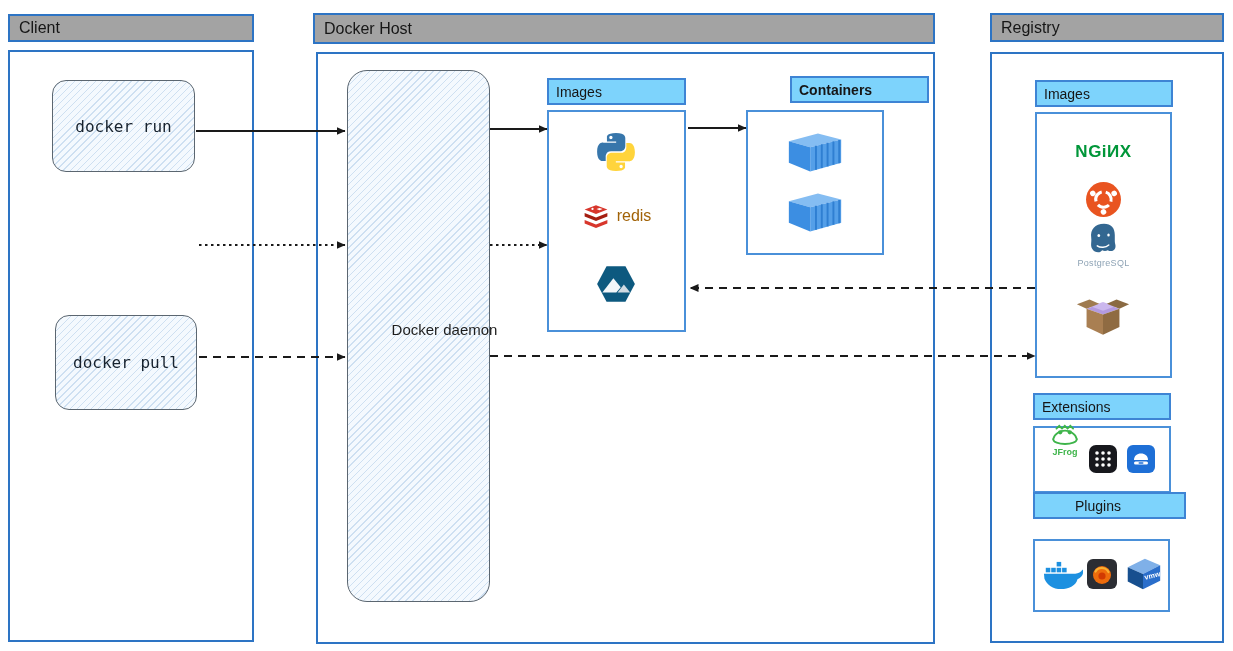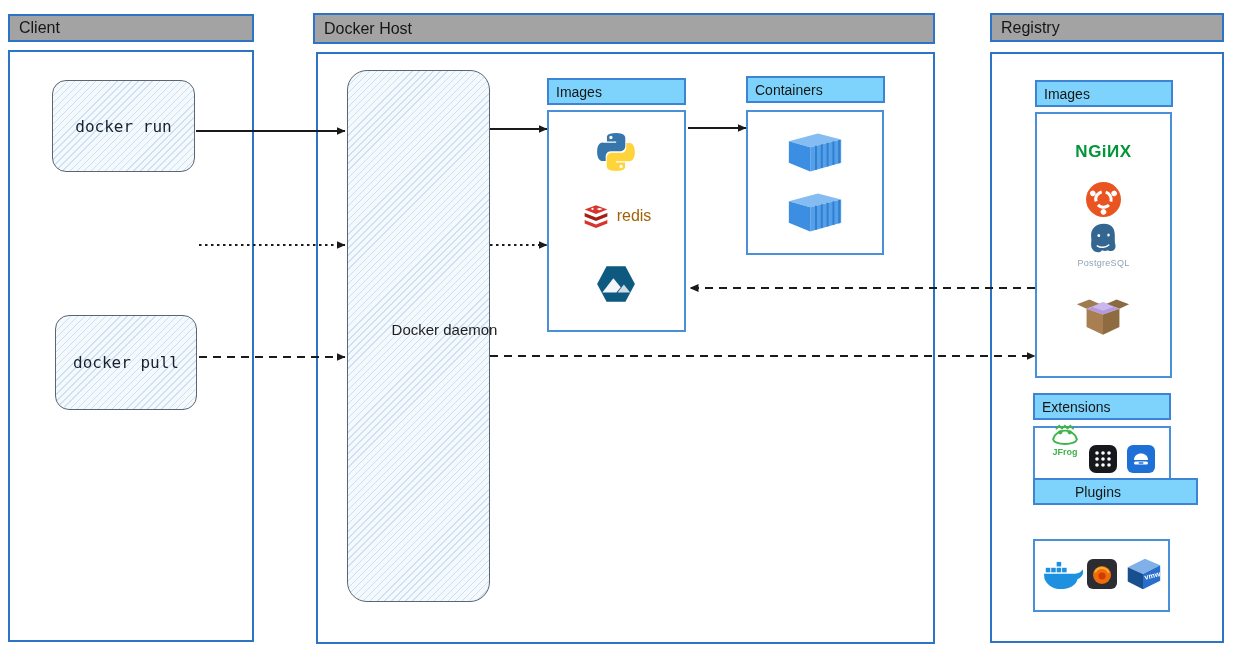--- a/index.html
+++ b/index.html
@@ -89,21 +89,21 @@
     </svg>
     <span class="redis-text">redis</span>
   </div>
 
   <svg class="abs" style="left:595px;top:263px;" width="42" height="42" viewBox="0 0 40 40">
     <polygon points="11,3 29,3 38,20 29,37 11,37 2,20" fill="#0d597f"></polygon>
     <path d="M7 28l10.5-13.5 7 8.5-4.2 5z" fill="#f2f6f9"></path>
     <path d="M21.5 28l6-7.5 6 7.5z" fill="#cfdae2"></path>
   </svg>
 
-  <div class="abs panel-title" style="left:746px;top:76px;width:139px;height:27px;">
+  <div class="abs panel-title" style="left:790px;top:76px;width:139px;height:27px;font-weight:bold;">
     <span>Containers</span>
   </div>
   <div class="abs panel" style="left:746px;top:110px;width:138px;height:145px;"></div>
 
   <svg class="abs" style="left:784px;top:130px;" width="62" height="44" viewBox="0 0 64 44">
     <polygon points="5,11 35,3 59,9 27,17" fill="#85bdf2"></polygon>
     <polygon points="5,11 27,17 27,42 5,33" fill="#3c8ee2"></polygon>
     <polygon points="27,17 59,9 59,33 27,42" fill="#549fe8"></polygon>
     <g stroke="#2f7fd2" stroke-width="2">
       <line x1="33" y1="15.5" x2="33" y2="40.3"></line>
@@ -200,21 +200,21 @@
     </g>
   </svg>
 
   <svg class="abs" style="left:1126px;top:444px;" width="30" height="30" viewBox="0 0 30 30">
     <rect x="1" y="1" width="28" height="28" rx="6" fill="#1e6fd6"></rect>
     <path d="M8 16c0-4.2 3.1-6.5 7-6.5s7 2.3 7 6.5z" fill="#fff"></path>
     <rect x="8" y="17.5" width="14" height="3" rx="1.5" fill="#fff"></rect>
     <rect x="12.5" y="18.2" width="5" height="1.6" rx=".8" fill="#1e6fd6"></rect>
   </svg>
 
-  <div class="abs panel-title" style="left:1033px;top:478px;width:165px;height:27px;padding-left:40px;">
+  <div class="abs panel-title" style="left:1033px;top:492px;width:153px;height:27px;padding-left:40px;">
     <span>Plugins</span>
   </div>
   <div class="abs panel" style="left:1033px;top:539px;width:137px;height:73px;"></div>
 
   <svg class="abs" style="left:1043px;top:561px;" width="40" height="29" viewBox="0 0 44 32">
     <g fill="#1d90e0">
       <rect x="15" y="1" width="5" height="5"></rect>
       <rect x="3" y="7.5" width="5" height="5"></rect>
         <rect x="9" y="7.5" width="5" height="5"></rect>
       <rect x="15" y="7.5" width="5" height="5"></rect>

